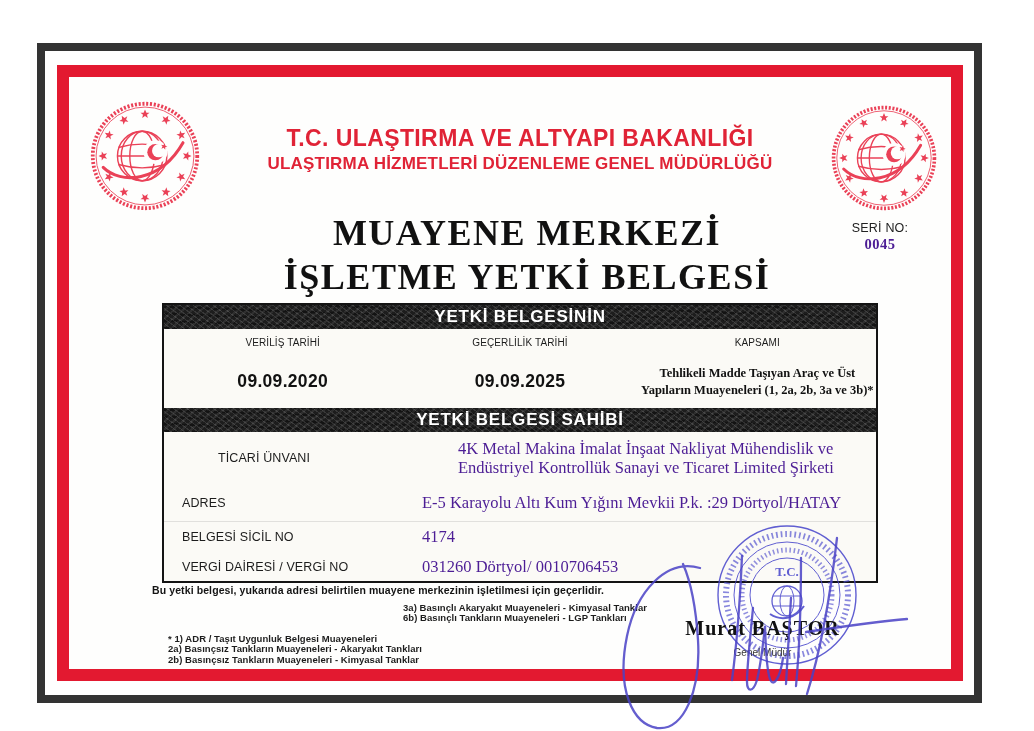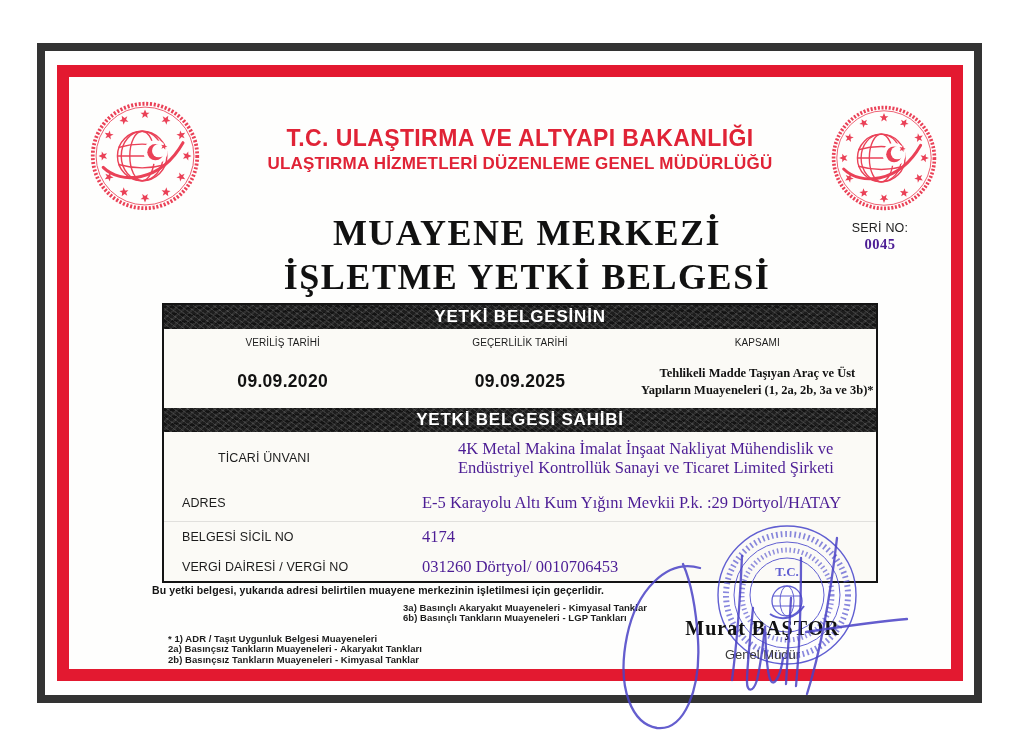--- a/index.html
+++ b/index.html
@@ -113,21 +113,21 @@
   .footnote { font-size:9.5px; font-weight:700; color:#1d1d1d; line-height:10.4px; letter-spacing:.05px; }
 
   
   .sig-name {
     left:660px; top:617px; width:205px; text-align:center;
     font-family:"Liberation Serif","DejaVu Serif",serif;
     font-weight:700; font-size:20px; color:#111; letter-spacing:1px;
   }
   .sig-title {
     left:660px; top:647px; width:205px; text-align:center;
-    font-size:13px; color:#3a3a3a;
+    font-size:10px; color:#3a3a3a;
   }
   .stamp { left:712px; top:520px; width:150px; height:150px; opacity:.88; }
   .signature-overlay { left:0; top:0; width:1034px; height:731px; pointer-events:none; }
 </style>
 </head>
 <body>
 
 <div class="abs frame-black"></div>
 <div class="abs frame-red"></div>
 

